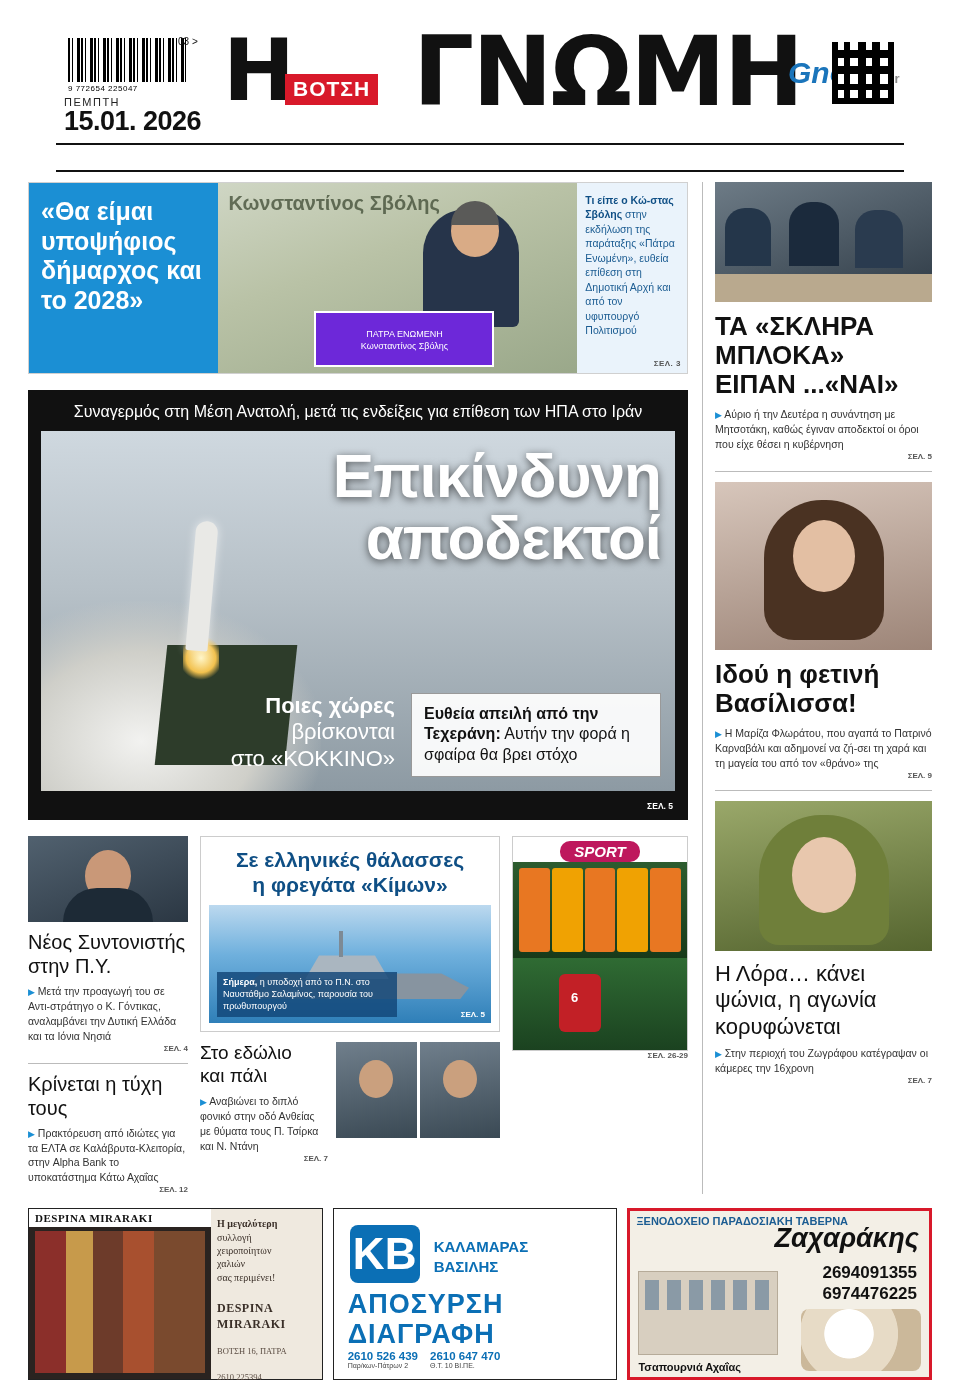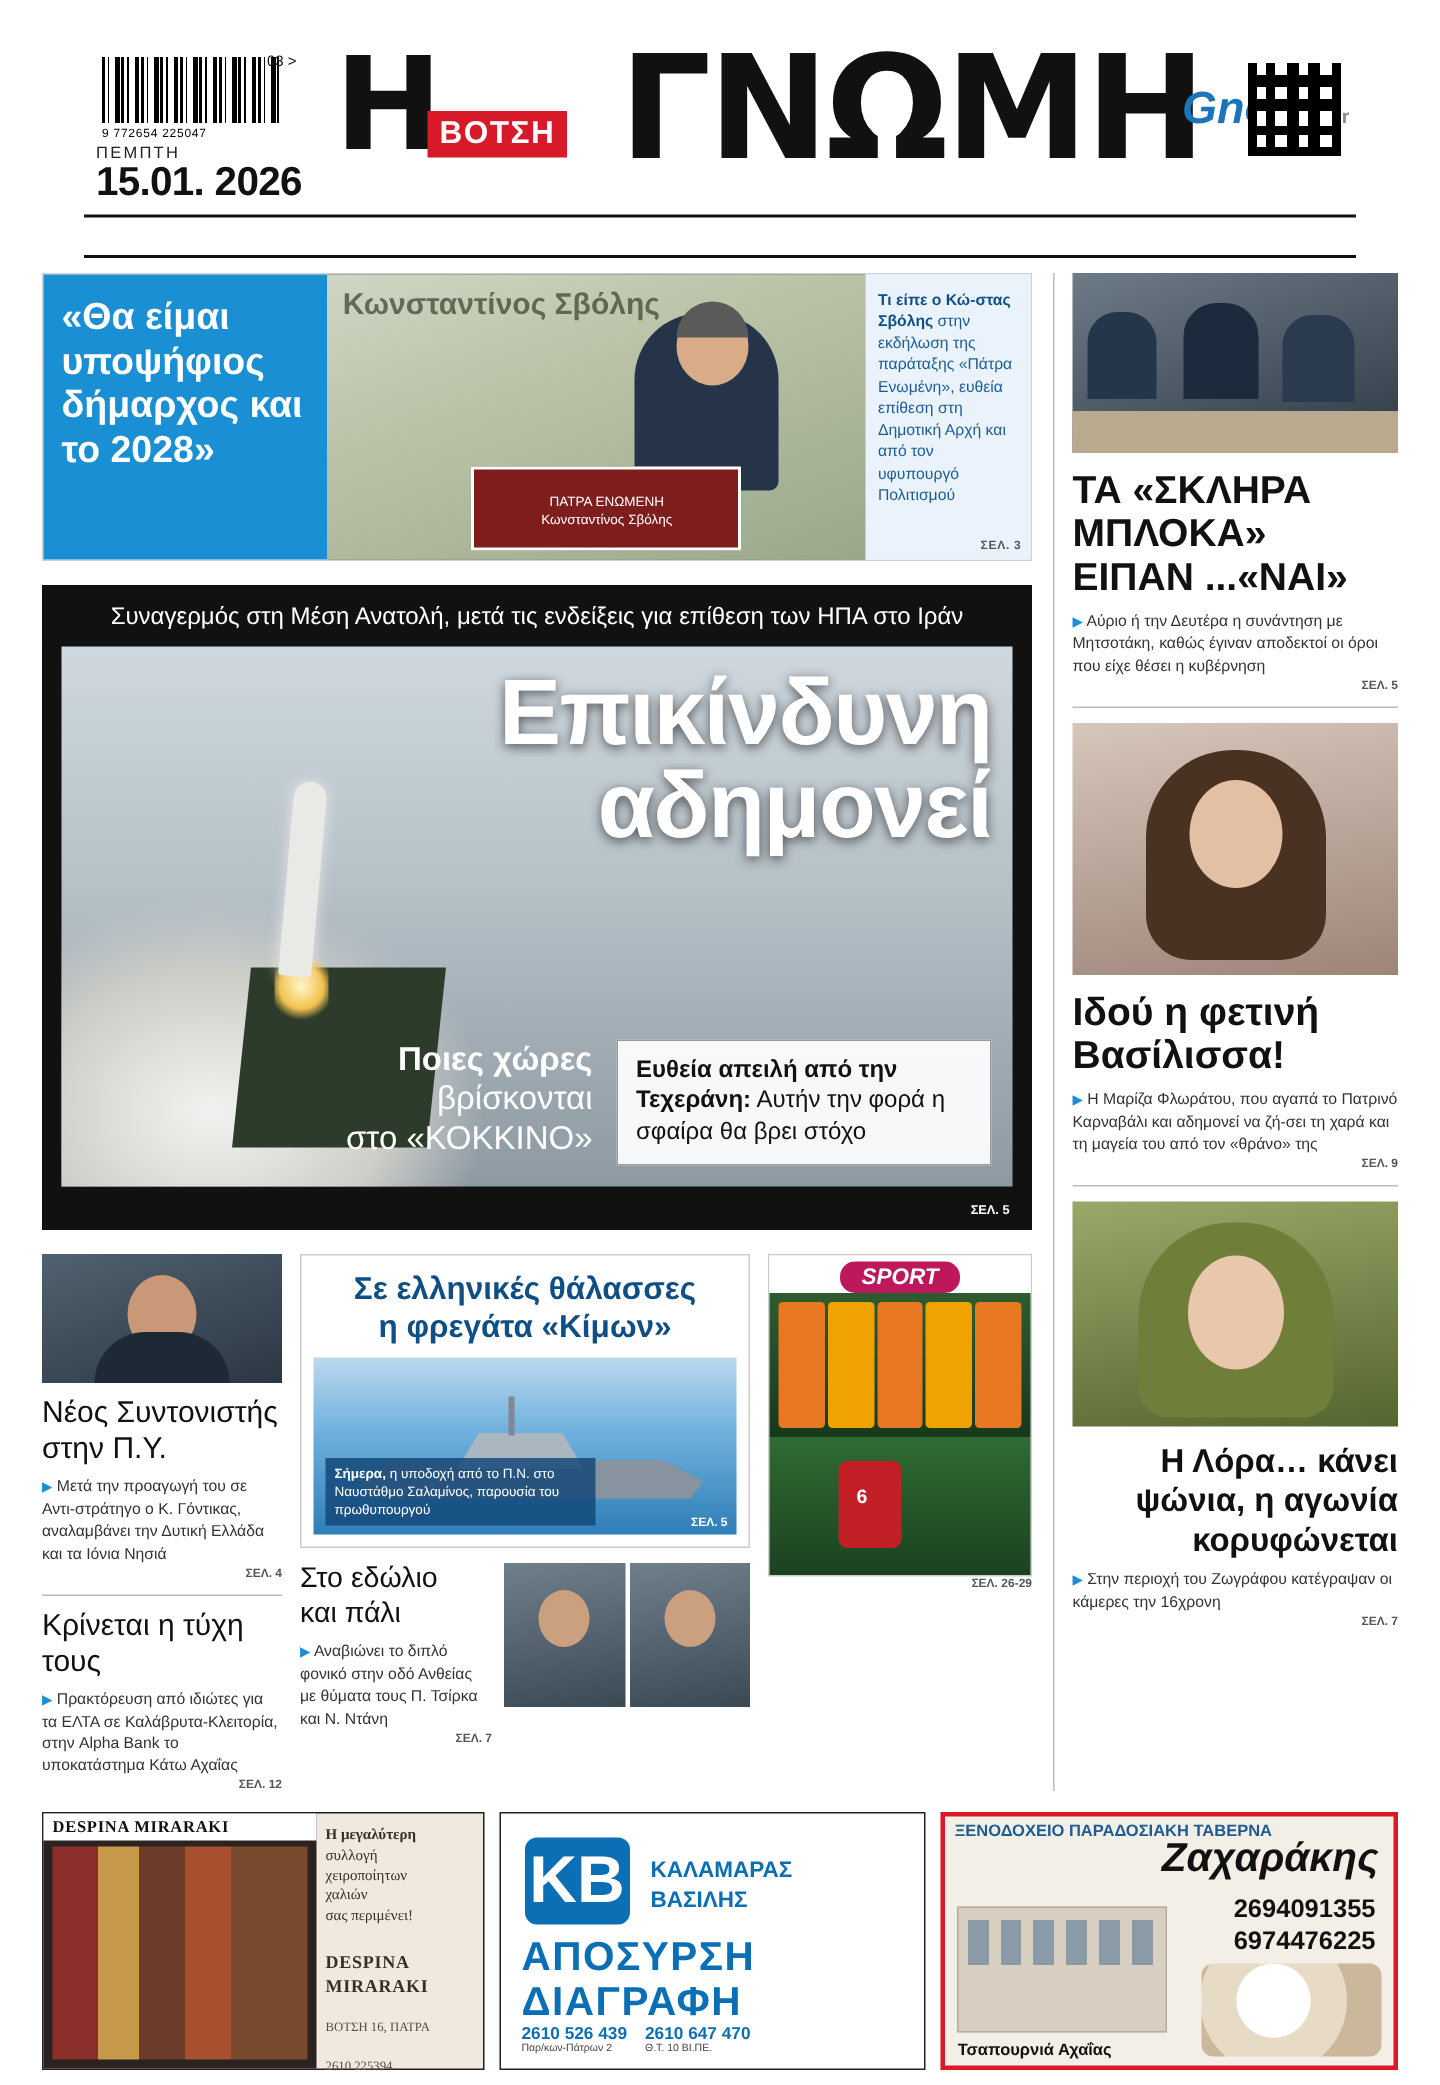--- a/index.html
+++ b/index.html
@@ -53,21 +53,21 @@
   
   .top-feature { display:flex; height: 192px; border:1px solid #d0d0d0; }
   .tf-head { width:190px; background:#1b8fd4; color:#fff; padding:14px 12px; }
   .tf-head .t { font-size:25px; font-weight:bold; line-height:1.18; }
   .tf-photo { width:360px; background:#4a5a3e; position:relative; overflow:hidden; }
   .tf-photo .banner { position:absolute; inset:0; background:linear-gradient(160deg,#cfd6c4 0%,#b9c2a6 40%,#9aa88a 100%); }
   .tf-photo .greek-text { position:absolute; top:8px; left:10px; right:6px; font-size:20px; color:#3e4a33; font-weight:bold; opacity:.75; line-height:1.25; }
   .tf-photo .man { position:absolute; right:58px; top:26px; width:96px; height:118px; background:#26344a; border-radius:44px 44px 6px 6px; }
   .tf-photo .head { position:absolute; right:78px; top:22px; width:48px; height:52px; background:#d9ab86; border-radius:50%; }
   .tf-photo .hair { position:absolute; right:78px; top:18px; width:48px; height:24px; background:#5a5a58; border-radius:24px 24px 0 0; }
-  .tf-photo .podium { position:absolute; left:96px; bottom:6px; width:180px; height:56px; background:#7f1d1d; border:2px solid #fff; }
+  .tf-photo .podium { position:absolute; left:96px; bottom:6px; width:180px; height:56px; background:#6d28d9; border:2px solid #fff; }
   .tf-photo .podium .pl { color:#fff; font-size:9px; text-align:center; margin-top:16px; line-height:1.3; }
   .tf-side { width:110px; background:#eaf3fb; padding:10px 8px 6px; font-size:10.5px; color:#1b5c92; line-height:1.38; position:relative; }
   .tf-side .lead { font-weight:bold; color:#0f4f85; }
   .pg { position:absolute; right:6px; bottom:4px; font-size:8px; font-weight:bold; color:#555; letter-spacing:.5px; }
 
   
   .main-story { margin-top: 16px; border:1px solid #111; background:#111; }
   .ms-kicker { background:#111; color:#fff; font-size:16px; padding:12px 14px 10px; text-align:center; }
   .ms-photo { position:relative; height: 360px; margin:0 12px 10px; background:linear-gradient(180deg,#cfd8df 0%,#b6c0c7 45%,#8d9aa3 100%); overflow:hidden; }
   .ms-photo .smoke { position:absolute; left:-20px; bottom:-10px; width:300px; height:200px; background:radial-gradient(ellipse at 40% 70%, #f2f2f0 0%, #cfcfc9 45%, rgba(200,200,195,0) 72%); }
@@ -130,21 +130,21 @@
   .rc-photo .t3 { position:absolute; left:140px; top:28px; width:48px; height:58px; background:#2a3b4f; border-radius:20px 20px 0 0;}
   .rc-photo .table { position:absolute; left:0; right:0; bottom:0; height:28px; background:#b9a98e; }
   h2.rc-title { font-size:26px; font-weight:bold; line-height:1.12; margin:10px 0 8px; }
   .rc-hr { border-top:1px solid #bbb; margin:10px 0; }
   .rc-photo2 { height:168px; background:linear-gradient(170deg,#d7c6bb,#9d8578); position:relative; overflow:hidden; }
   .rc-photo2 .hair { position:absolute; left:50%; top:18px; transform:translateX(-50%); width:120px; height:140px; background:#4a3222; border-radius:58px 58px 30px 30px; }
   .rc-photo2 .face { position:absolute; left:50%; top:38px; transform:translateX(-50%); width:62px; height:72px; background:#e3bfa3; border-radius:50%; }
   .rc-photo3 { height:150px; background:linear-gradient(170deg,#9aa86a,#55652f); position:relative; overflow:hidden; }
   .rc-photo3 .hood { position:absolute; left:50%; top:14px; transform:translateX(-50%); width:130px; height:130px; background:#6f7f3a; border-radius:62px 62px 20px 20px; }
   .rc-photo3 .face { position:absolute; left:50%; top:36px; transform:translateX(-50%); width:64px; height:76px; background:#e8c7ad; border-radius:50%; }
-  h2.rc-title2 { font-size:22px; font-weight:bold; line-height:1.2; margin:10px 0 6px;text-align:right; }
+  h2.rc-title2 { font-size:22px; font-weight:normal; line-height:1.2; margin:10px 0 6px; }
 
   
   .ads { display:flex; gap:10px; margin-top:14px; }
   .ad1 { width:300px; height:172px; border:1px solid #222; display:flex; background:#efe9df; }
   .ad1 .left { width:182px; position:relative; background:#2a2320; }
   .ad1 .left .hdr { background:#fff; color:#111; font-size:11px; font-weight:bold; letter-spacing:.5px; padding:3px 6px; font-family:"Liberation Serif", serif;}
   .ad1 .left .rugs { position:absolute; inset:22px 6px 6px 6px; background:
      linear-gradient(90deg,#8b2f2a 0 18%,#c79a4b 18% 34%,#6d3b2a 34% 52%,#a8502f 52% 70%,#7a4a2e 70% 100%); }
   .ad1 .right { flex:1; padding:8px 6px; font-size:10px; color:#3a2f28; line-height:1.34; font-family:"Liberation Serif", serif;}
   .ad1 .right .big { font-weight:bold; }
@@ -227,21 +227,21 @@
 
       <div class="main-story">
         <div class="ms-kicker">Συναγερμός στη Μέση Ανατολή, μετά τις ενδείξεις για επίθεση των ΗΠΑ στο Ιράν</div>
         <div class="ms-photo">
           <div class="smoke"></div>
           <div class="launcher"></div>
           <div class="flame"></div>
           <div class="missile"></div>
           <div class="ms-title">
             <div>Επικίνδυνη</div>
-            <div>αδημονεί</div>
+            <div>αποδεκτοί</div>
           </div>
           <div class="ms-boxes">
             <div class="ms-b1">
               <b>Ποιες χώρες</b><br>
               <span>βρίσκονται</span><br>
               <span>στο «ΚΟΚΚΙΝΟ»</span>
             </div>
             <div class="ms-b2">
               <b>Ευθεία απειλή από την Τεχεράνη:</b><span> Αυτήν την φορά η σφαίρα θα βρει στόχο</span>
             </div>

